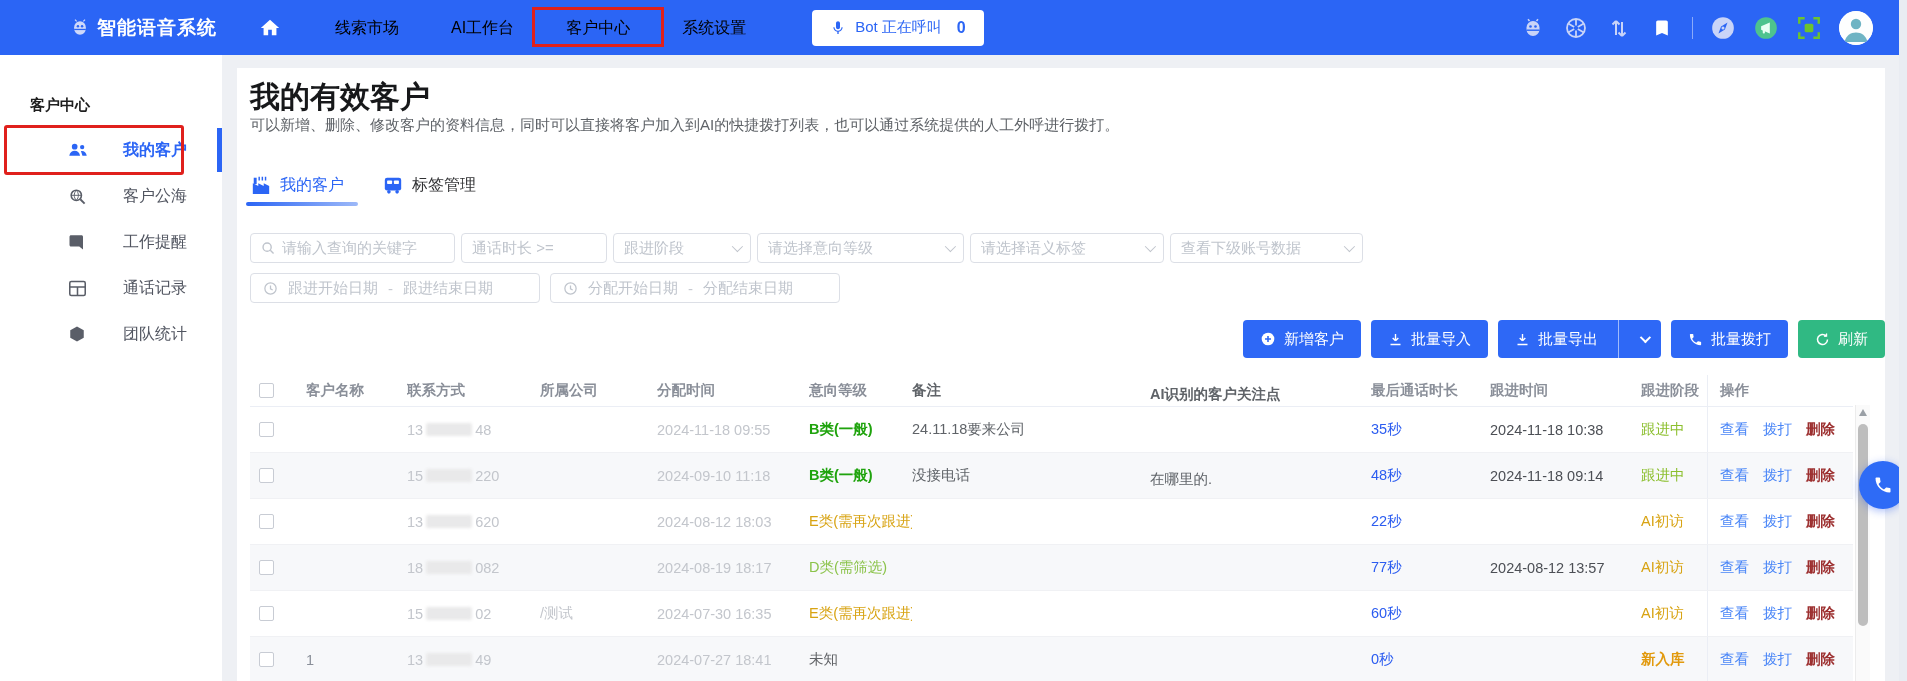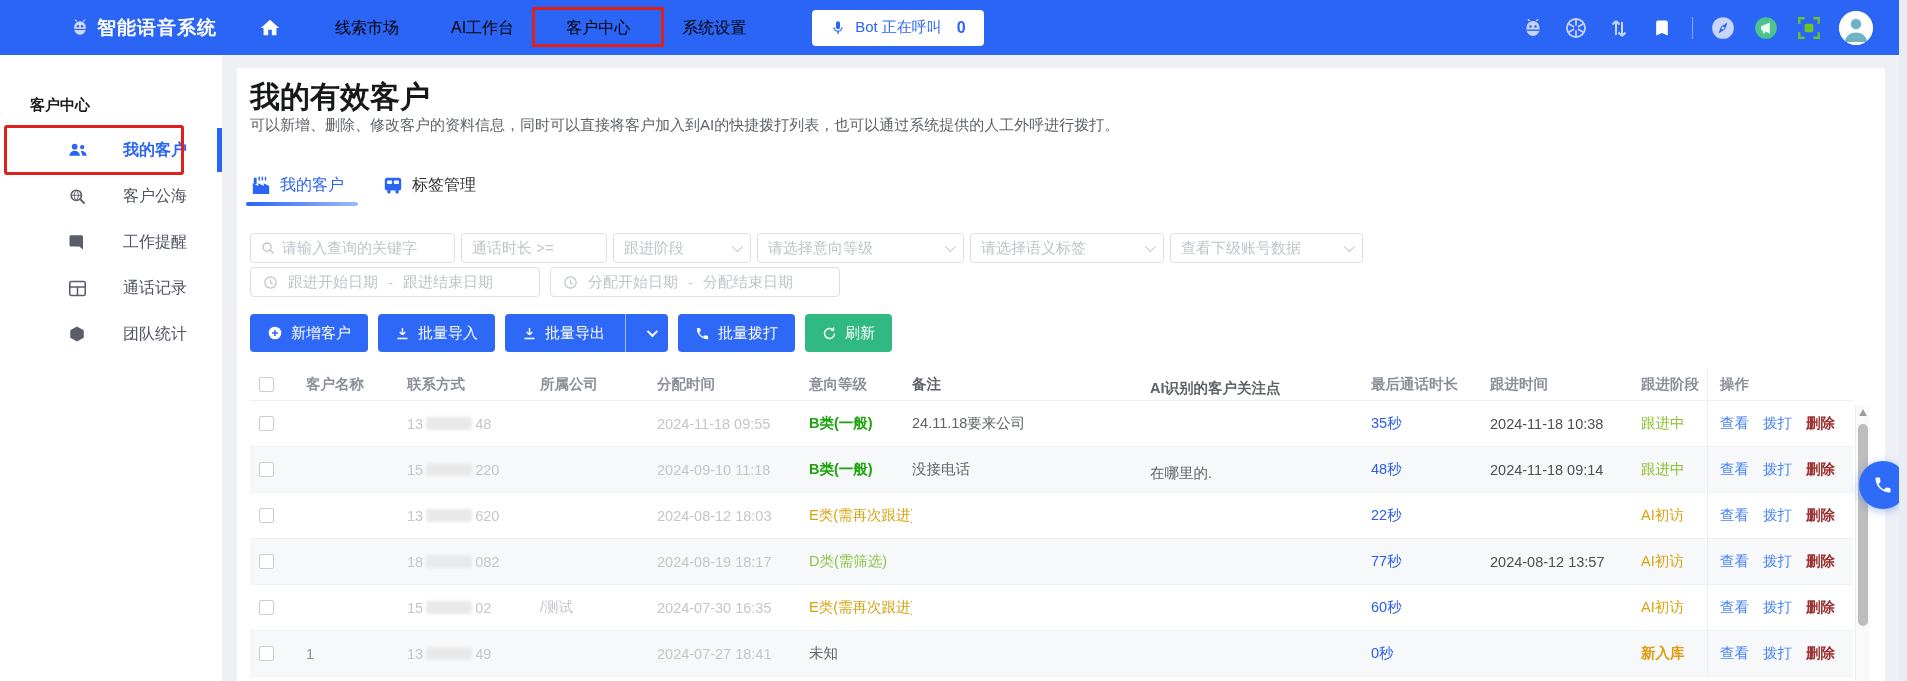--- a/index.html
+++ b/index.html
@@ -46,25 +46,25 @@
   .f-box { height:30px; border:1px solid #dcdfe6; border-radius:4px; display:flex; align-items:center; padding:0 10px; color:#bfc4cc; font-size:15px; background:#fff; cursor:text; }
   .f-box .ph { white-space:nowrap; }
   .f-kw { width:205px; gap:7px; }
   .f-dur { width:146px; }
   .f-sel { justify-content:space-between; cursor:pointer; }
   .f-stage { width:138px; }
   .f-intent { width:207px; }
   .f-sem { width:194px; }
   .f-sub { width:193px; }
   .chev { width:8px; height:8px; border-right:1.5px solid #c0c4cc; border-bottom:1.5px solid #c0c4cc; transform:rotate(45deg) translateY(-2px); flex:none; }
-  .dates { margin-top:4px; display:flex; gap:10px; }
+  .dates { margin-top:10px; display:flex; gap:10px; }
   .d-box { width:290px; height:30px; border:1px solid #dcdfe6; border-radius:4px; display:flex; align-items:center; gap:10px; padding:0 12px; color:#bfc4cc; font-size:15px; cursor:pointer; }
   .d-sep { color:#c7cad1; }
 
-  .btns { margin-top:17px; display:flex; gap:10px; }
+  .btns { margin-top:17px; display:flex; gap:10px;justify-content:flex-end; }
   .btn { height:38px; border:none; border-radius:4px; background:#2e68f6; color:#fff; font-size:15px; display:flex; align-items:center; gap:8px; padding:0 17px; cursor:pointer; font-family:inherit; }
   .btn-green { background:#30b983; }
   .btn-export { padding-right:0; }
   .btn-export .sep { width:1px; height:38px; background:rgba(255,255,255,.55); margin-left:12px; }
   .btn-export .dd { width:34px; height:38px; display:flex; align-items:center; justify-content:center; }
   .chev-w { width:8px; height:8px; border-right:2px solid #fff; border-bottom:2px solid #fff; transform:rotate(45deg) translateY(-2px); }
 
   
   .table { margin-top:17px; width:1603px; font-size:14.5px; }
   .tr { display:flex; align-items:center; height:46px; border-bottom:1px solid #f0f1f4; background:#fff; }

